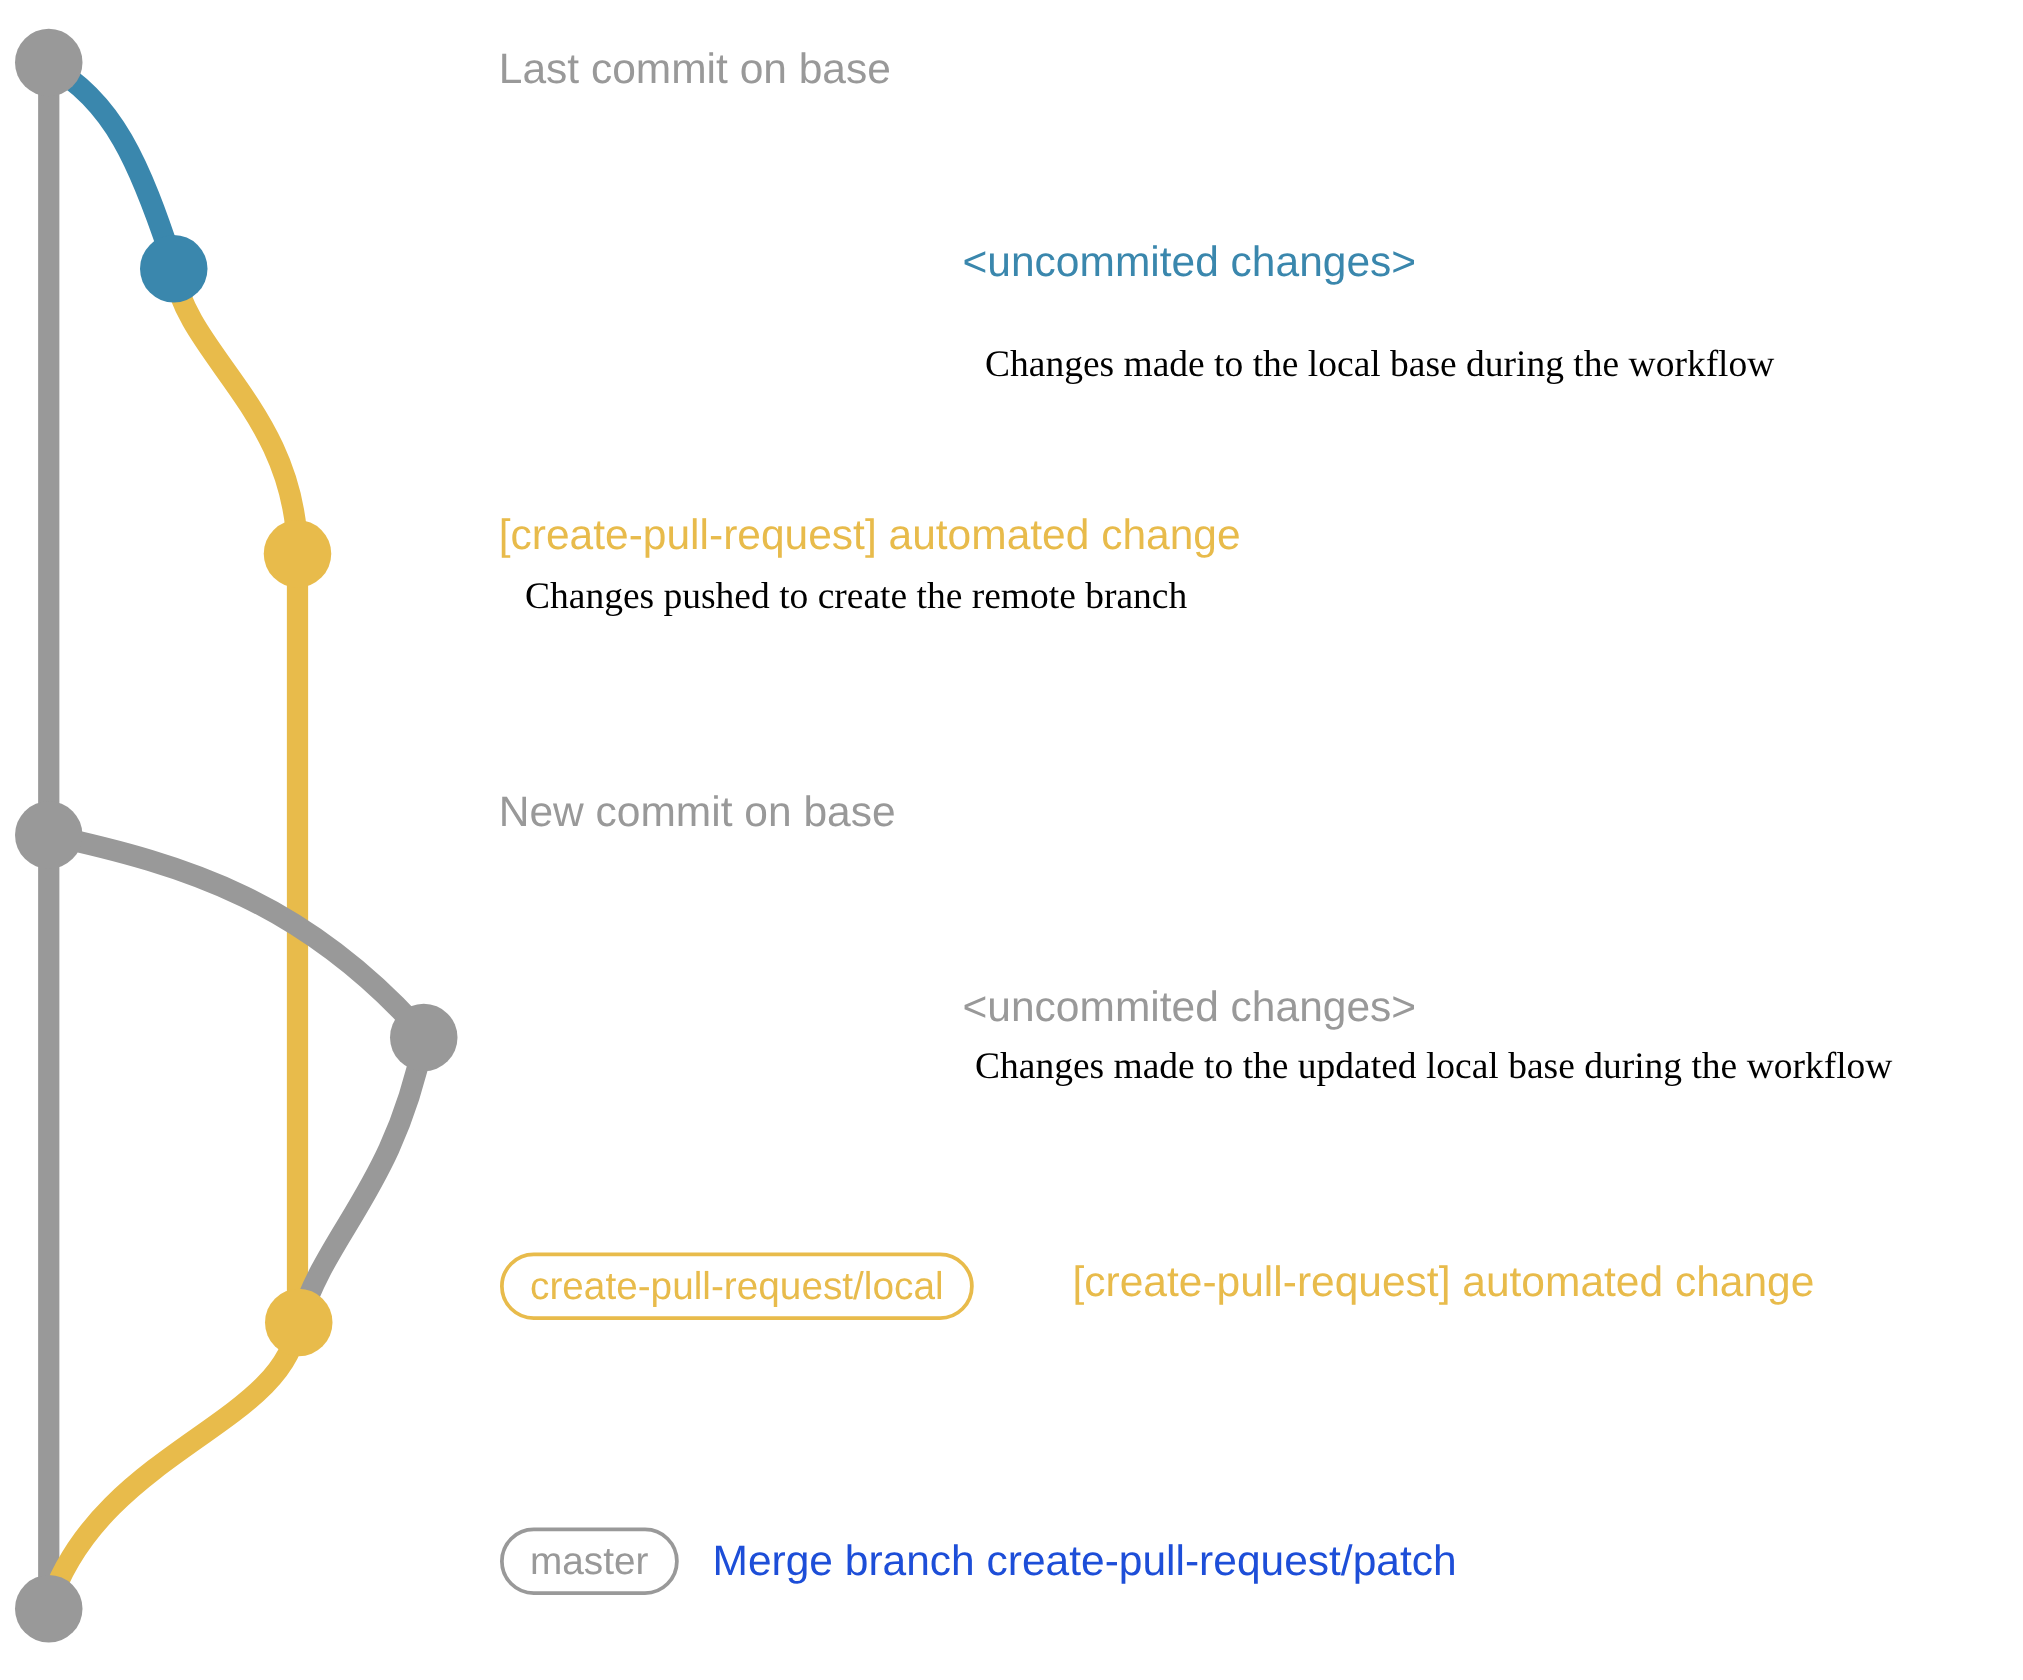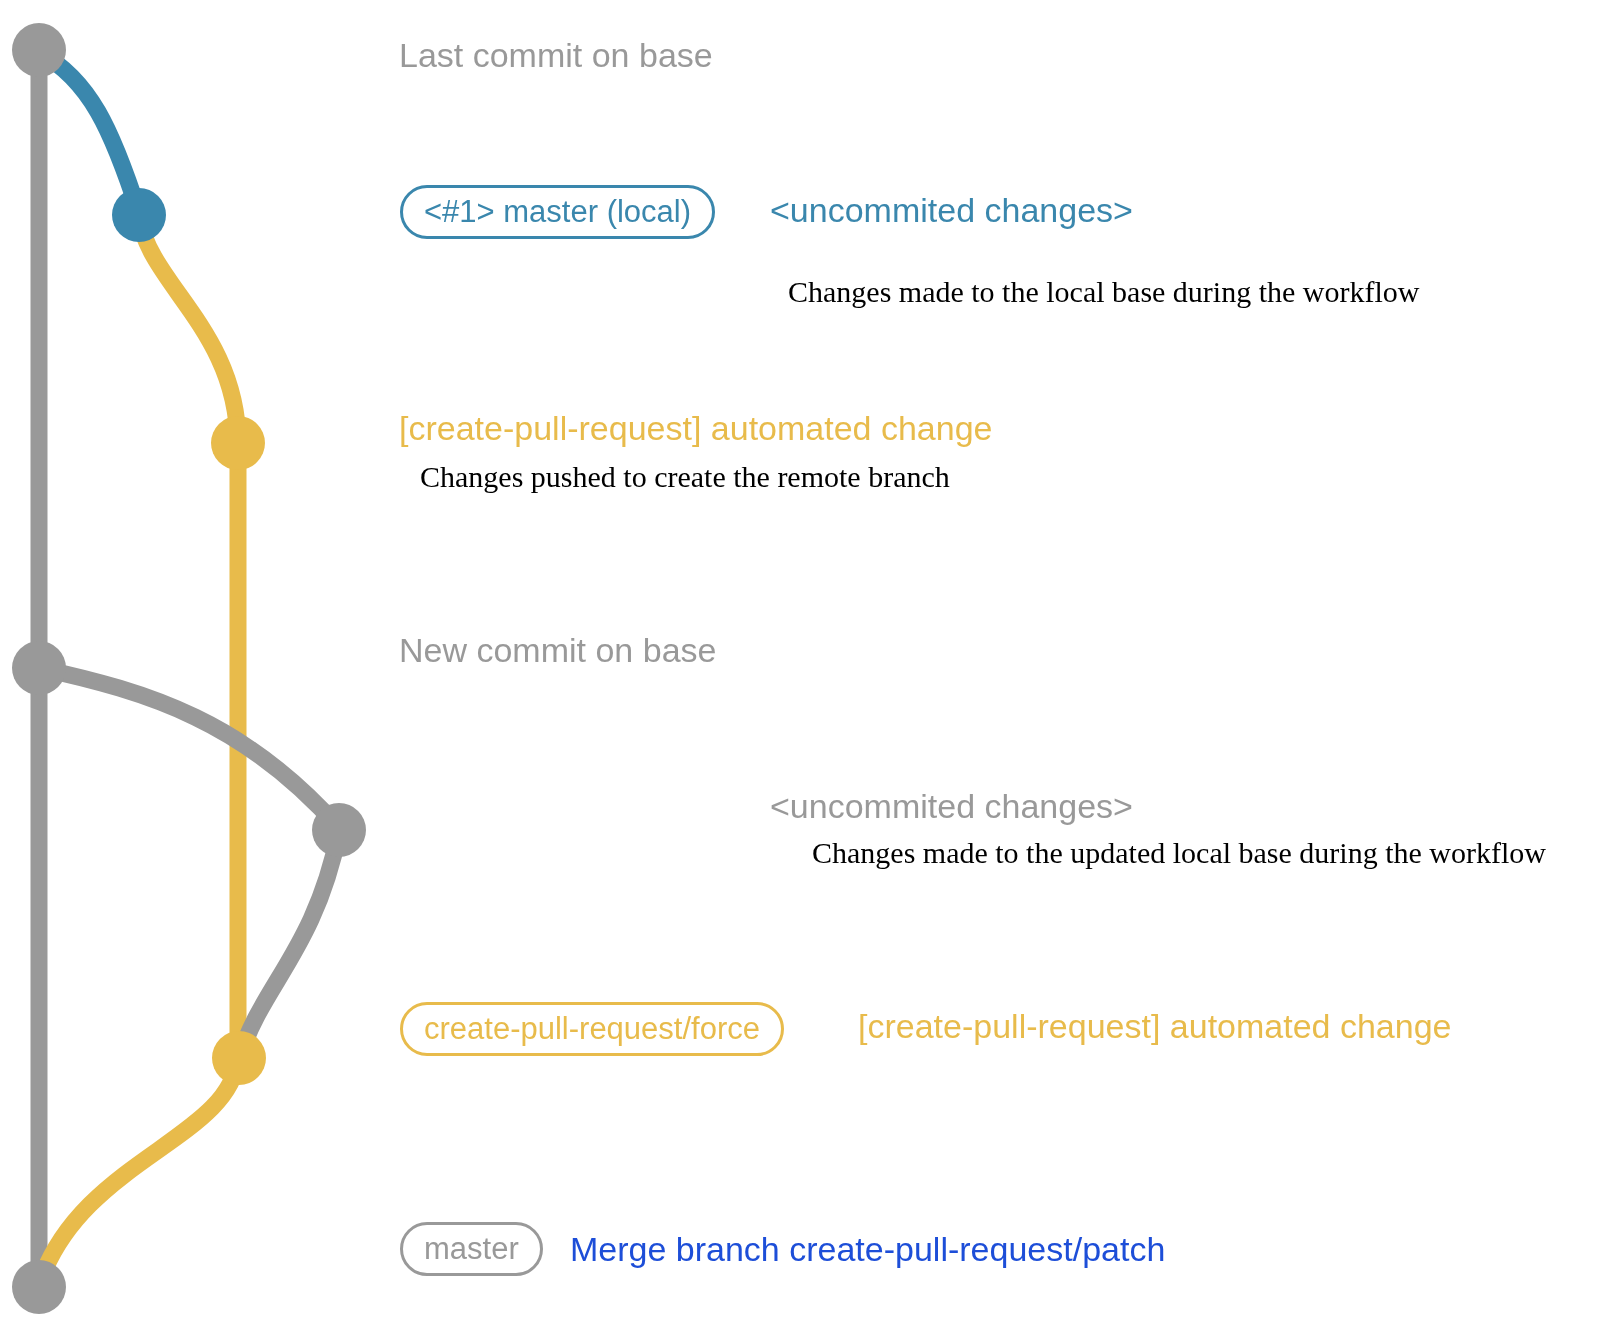--- a/index.html
+++ b/index.html
@@ -73,31 +73,30 @@
     <circle cx="139" cy="215" r="27" fill="#3A87AD"></circle>
     <circle cx="238" cy="443" r="27" fill="#E8BB4B"></circle>
     <circle cx="39" cy="668" r="27" fill="#999999"></circle>
     <circle cx="339" cy="830" r="27" fill="#999999"></circle>
     <circle cx="239" cy="1058" r="27" fill="#E8BB4B"></circle>
     <circle cx="39" cy="1287" r="27" fill="#999999"></circle>
   </svg>
 
   <div class="glabel" style="left: 399px; top: 35px; color: rgb(153, 153, 153);">Last commit on base</div>
 
-  <div class="badge" style="left: 400px; top: 185px; color: rgb(58, 135, 173);">&lt;#1&gt; master (local)</div>
   <div class="note" style="left: 770px; top: 190px; color: rgb(58, 135, 173);">&lt;uncommited changes&gt;</div>
   <div class="desc" style="left:788px; top:238px;margin-top:36px;">Changes made to the local base during the workflow</div>
 
   <div class="note" style="left: 399px; top: 408px; color: rgb(232, 187, 75);">[create-pull-request] automated change</div>
   <div class="desc" style="left:420px; top:459px;">Changes pushed to create the remote branch</div>
 
   <div class="glabel" style="left: 399px; top: 630px; color: rgb(153, 153, 153);">New commit on base</div>
 
   <div class="note" style="left: 770px; top: 786px; color: rgb(153, 153, 153);">&lt;uncommited changes&gt;</div>
-  <div class="desc" style="left:812px; top:835px;">Changes made to the updated local base during the workflow</div>
+  <div class="desc" style="left:780px; top:835px;">Changes made to the updated local base during the workflow</div>
 
-  <div class="badge" style="left: 400px; top: 1002px; color: rgb(232, 187, 75);">create-pull-request/force</div>
+  <div class="badge" style="left: 400px; top: 1002px; color: rgb(232, 187, 75);">create-pull-request/local</div>
   <div class="note" style="left: 858px; top: 1006px; color: rgb(232, 187, 75);">[create-pull-request] automated change</div>
 
   <div class="badge" style="left: 400px; top: 1222px; color: rgb(153, 153, 153);">master</div>
   <div class="note" style="left: 570px; top: 1229px; color: #1d4ed8;">Merge branch create-pull-request/patch</div>
 
 </div>
 
 </body></html>

